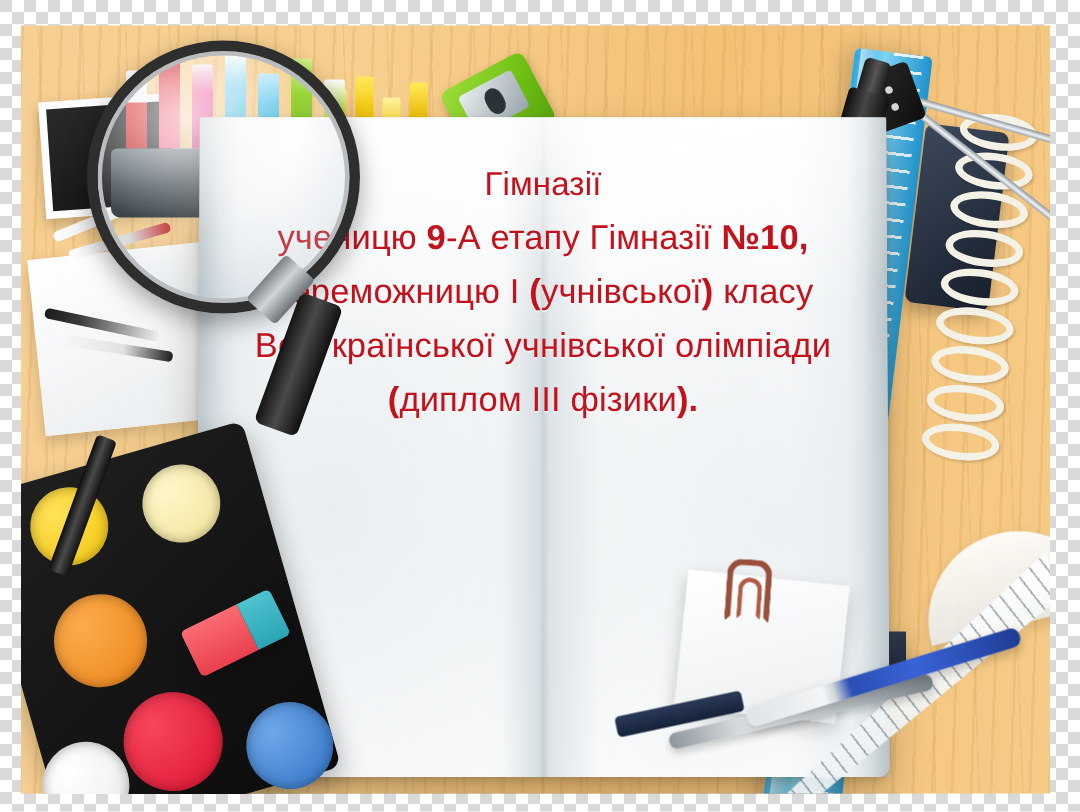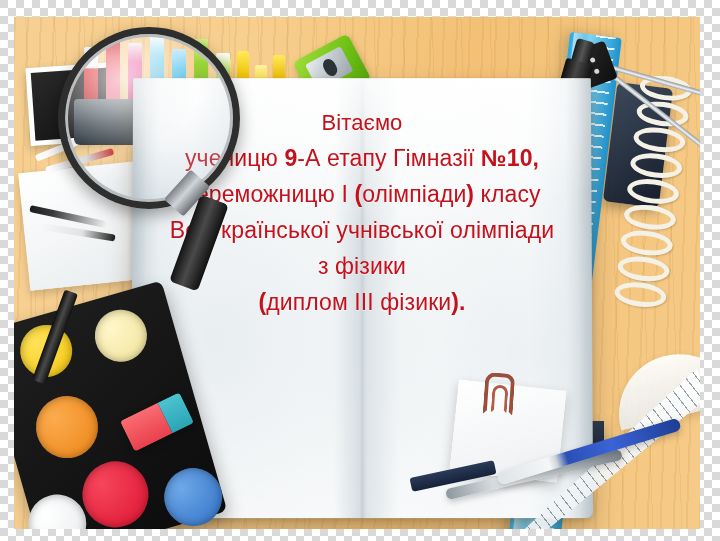--- a/index.html
+++ b/index.html
@@ -324,25 +324,24 @@
     </div>
 
     <div id="book-cover"></div>
     <div id="book">
       <div class="page-curve-l"></div>
       <div class="page-curve-r"></div>
       <div class="page-sheen"></div>
     </div>
 
     <div id="text-block">
-      <p class="line">Вітаємо</p>
+      <p class="line">Гімназії</p>
       <p class="line big"><span>ученицю </span><b>9</b><span>-А етапу Гімназії </span><b>№10,</b></p>
-      <p class="line big"><span>переможницю І </span><b>(</b><span>олімпіади</span><b>)</b><span> класу</span></p>
+      <p class="line big"><span>переможницю І </span><b>(</b><span>учнівської</span><b>)</b><span> класу</span></p>
       <p class="line big">Всеукраїнської учнівської олімпіади</p>
-      <p class="line big">з фізики</p>
       <p class="line big"><b>(</b><span>диплом ІІІ фізики</span><b>).</b></p>
     </div>
 
     <div class="deco" id="magnifier">
       <div class="lens"></div>
       <div class="neck"></div>
       <div class="handle"></div>
     </div>
 
     <div class="deco" id="palette">

